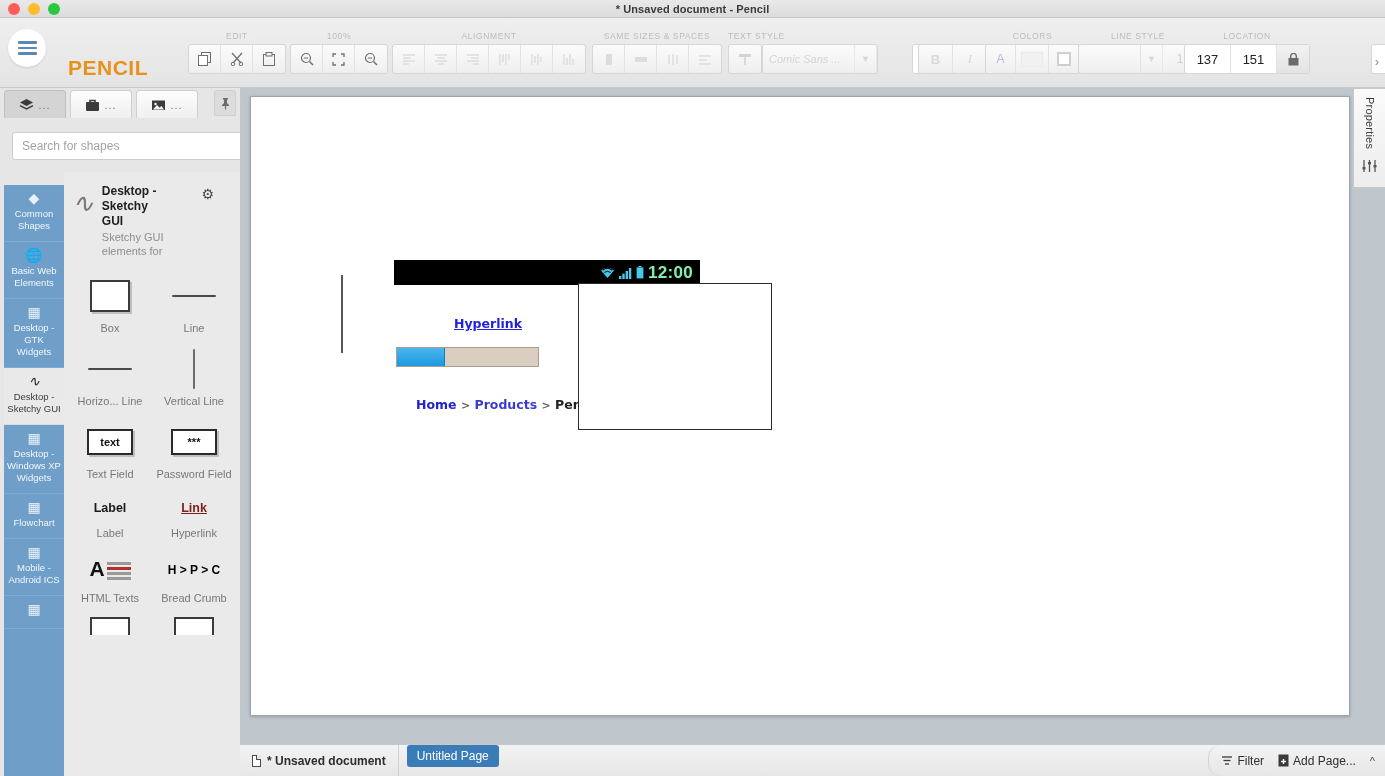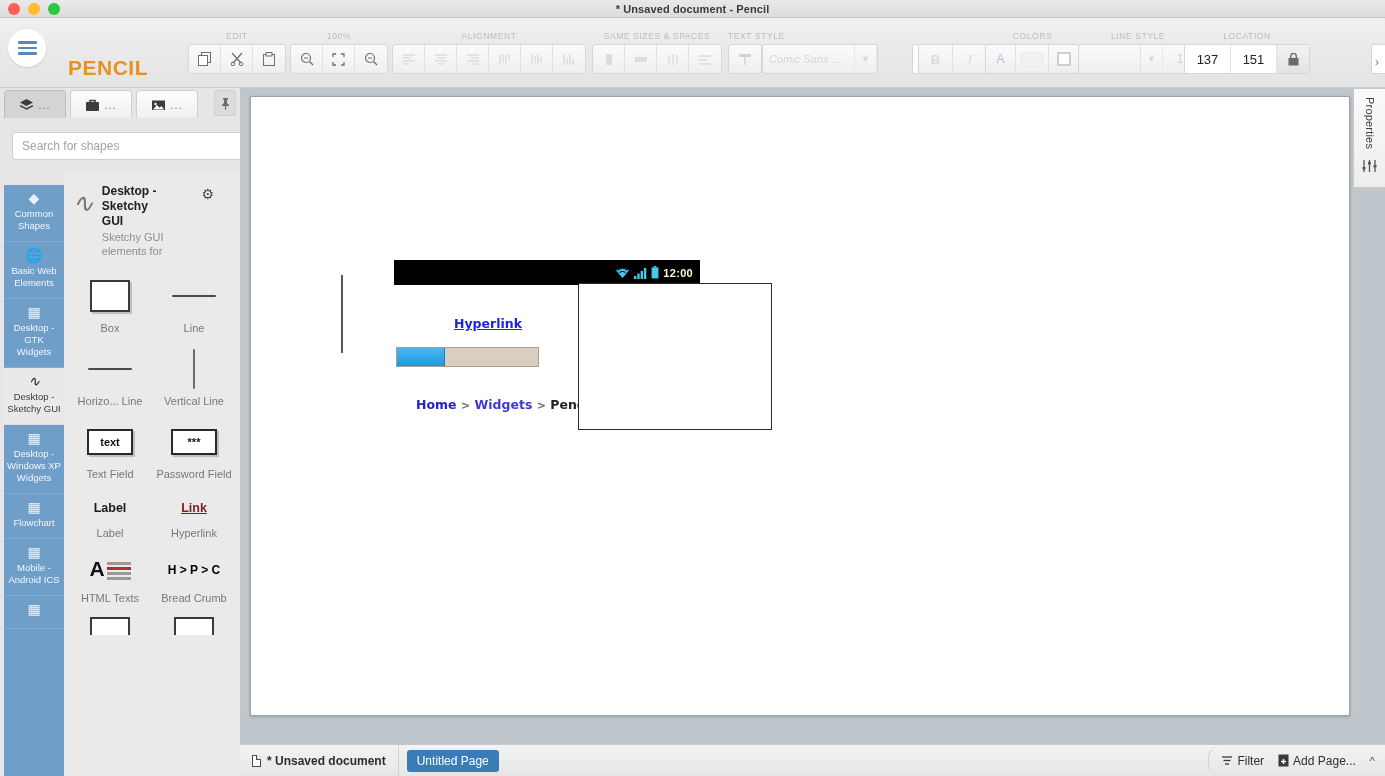--- a/index.html
+++ b/index.html
@@ -160,21 +160,21 @@
     background-size: 10px 10px;
     border: 1px solid #9aa5b1;
     box-shadow: 0 1px 3px rgba(0,0,0,.2);
     overflow: hidden;
   }
   .c-vline { position: absolute; left: 90px; top: 178px; width: 2px; height: 78px; background: #555; }
   .c-statusbar {
     position: absolute; left: 143px; top: 163px; width: 306px; height: 25px; background: #000;
     display: flex; align-items: center; justify-content: flex-end; padding-right: 7px; gap: 4px;
   }
-  .c-statusbar .clock { color: #fef9c3; font-size: 11px; font-weight: bold; letter-spacing: .3px; }
+  .c-statusbar .clock { color: #86efac; font-size: 17px; font-weight: bold; letter-spacing: .3px; }
   .c-hyper { position: absolute; left: 203px; top: 219px; font-size: 12.5px; font-weight: bold; color: #2222dd; text-decoration: underline; font-family: "DejaVu Sans", sans-serif;}
   .c-progress {
     position: absolute; left: 145px; top: 250px; width: 143px; height: 20px;
     background: #d9cec0; border: 1px solid #a99e90;
   }
   .c-progress .fill { width: 48px; height: 100%; background: linear-gradient(#4db5ee, #1a9ae0); border-right: 1px solid #1580bd;}
   .c-crumb { position: absolute; left: 165px; top: 300px; font-size: 12.5px; font-weight: bold; font-family: "DejaVu Sans", sans-serif;}
   .c-crumb .h { color: #2222cc; } .c-crumb .p { color: #3a3ad4; } .c-crumb .l { color: #222; } .c-crumb .sep { color: #6a6a6a; font-size: 11px; }
   .c-bigbox { position: absolute; left: 327px; top: 186px; width: 194px; height: 147px; background: #fff; border: 1.6px solid #2a2a2a; }
 
@@ -189,21 +189,21 @@
   }
   .propstrip .picon { color: #555; font-size: 14px; }
 
   
   .bottombar {
     position: absolute; left: 240px; top: 744px; width: 1145px; height: 32px;
     background: linear-gradient(#f3f3f3,#e6e6e6); border-top: 1px solid #c8c8c8;
     display: flex; align-items: center;
   }
   .docname { display: flex; align-items: center; gap: 6px; padding: 0 12px; font-size: 12px; font-weight: bold; color: #2e2e2e; border-right: 1px solid #d2d2d2; height: 100%; }
-  .pagetabs { display: flex; align-items: center; padding-left: 8px; flex: 1; height: 100%; }
+  .pagetabs { display: flex; align-items: flex-start; padding-left: 8px; flex: 1; height: 100%; }
   .pagetab { background: #3a7cb8; color: #fff; font-size: 12px; padding: 4px 10px; border-radius: 3px; }
   .bottomright { display: flex; align-items: center; gap: 14px; padding-right: 10px; font-size: 12px; color: #2e2e2e; border-left: 1px solid #d2d2d2; height: 100%; padding-left: 12px; border-radius: 13px;}
   .bottomright .bitem { display: flex; align-items: center; gap: 4px; }
   .fileglyph { display:inline-block; width: 9px; height: 12px; border: 1.4px solid #4a4a4a; background: #fff; position: relative; }
   .fileglyph:after { content:''; position:absolute; right:-1px; top:-1px; width:4px; height:4px; background:#e6e6e6; border-left:1.4px solid #4a4a4a; border-bottom:1.4px solid #4a4a4a;}
 </style>
 </head>
 <body>
 
 <div class="titlebar">
@@ -625,21 +625,21 @@
 
     <div class="c-hyper">Hyperlink</div>
 
     <div class="c-progress">
       <div class="fill"></div>
     </div>
 
     <div class="c-crumb">
       <span class="h">Home</span>
       <span class="sep">&gt;</span>
-      <span class="p">Widgets</span>
+      <span class="p">Products</span>
       <span class="sep">&gt;</span>
       <span class="l">Pencil</span>
     </div>
 
     <div class="c-bigbox"></div>
   </div>
 </div>
 
 <div class="propstrip">
   <span class="plabel">Properties</span>

